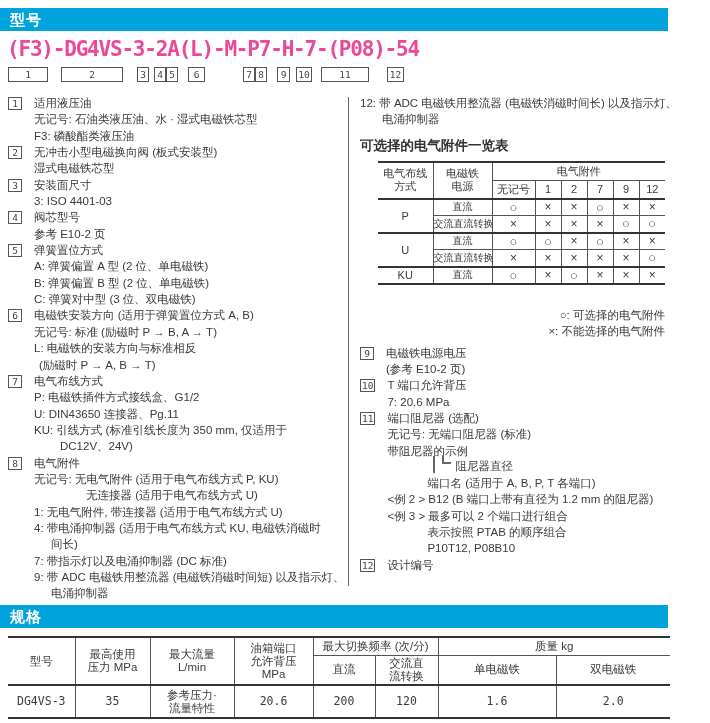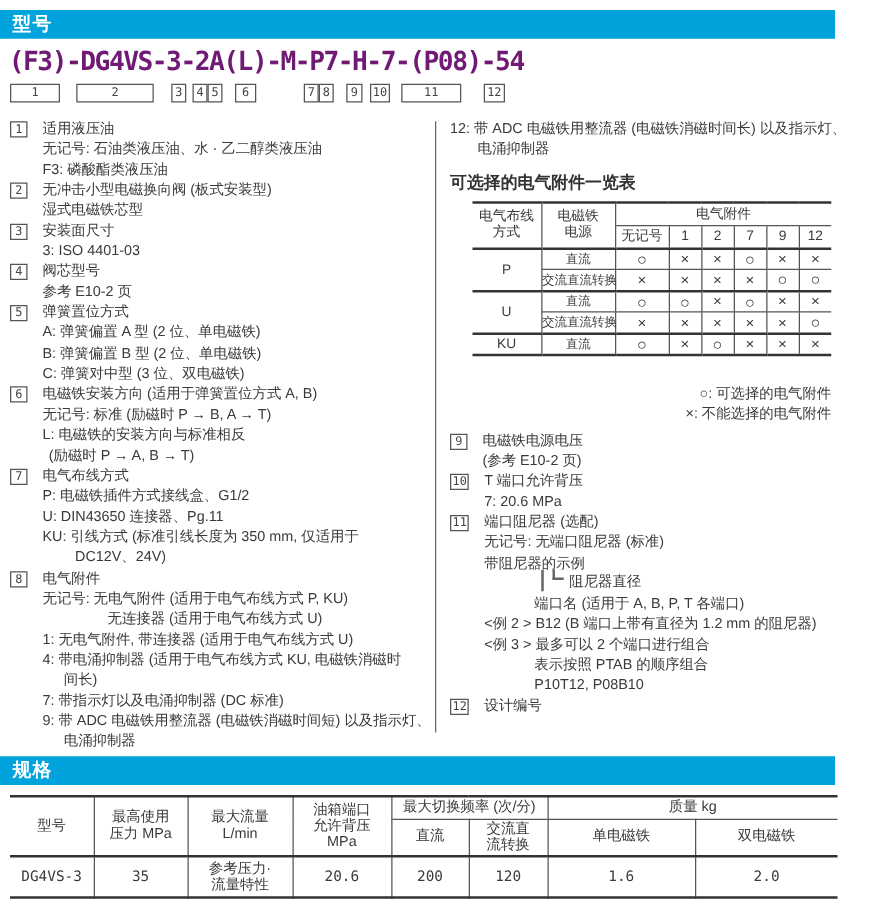--- a/index.html
+++ b/index.html
@@ -17,21 +17,21 @@
     color:#fff; font-size:15px; font-weight:bold;
     line-height:23px; padding-left:10px; letter-spacing:1px;
   }
   #bar-model { top:8px; }
   #bar-spec  { top:605px; }
 
   
   .model-code {
     position:absolute; left:7px; top:37px;
     font-family:"DejaVu Sans Mono","Liberation Mono",monospace;
-    font-weight:bold; font-size:21px; letter-spacing:-1.2px; color:#701a75;
+    font-weight:bold; font-size:21px; letter-spacing:-1.2px; color:#ec4899;
     white-space:nowrap;
   }
   .code-boxes { position:absolute; left:0; top:67px; height:16px; width:710px; }
   .cbox {
     position:absolute; top:0; height:15px; border:1px solid #555;
     font-size:9.5px; line-height:13px; text-align:center; color:#444;
     font-family:"DejaVu Sans Mono",monospace;
   }
 
   
@@ -124,21 +124,21 @@
   </div>
 
   <div class="divider"></div>
 
   <div class="leftcol">
 
     <div class="item">
       <span class="nbox">1</span>
       <div class="body">
         <div class="ln">适用液压油</div>
-        <div class="ln">无记号: 石油类液压油、水 · 乙二醇类液压油</div>
+        <div class="ln">无记号: 石油类液压油、水 · 湿式电磁铁芯型</div>
         <div class="ln">F3: 磷酸酯类液压油</div>
       </div>
     </div>
 
     <div class="item">
       <span class="nbox">2</span>
       <div class="body">
         <div class="ln">无冲击小型电磁换向阀 (板式安装型)</div>
         <div class="ln">湿式电磁铁芯型</div>
       </div>

